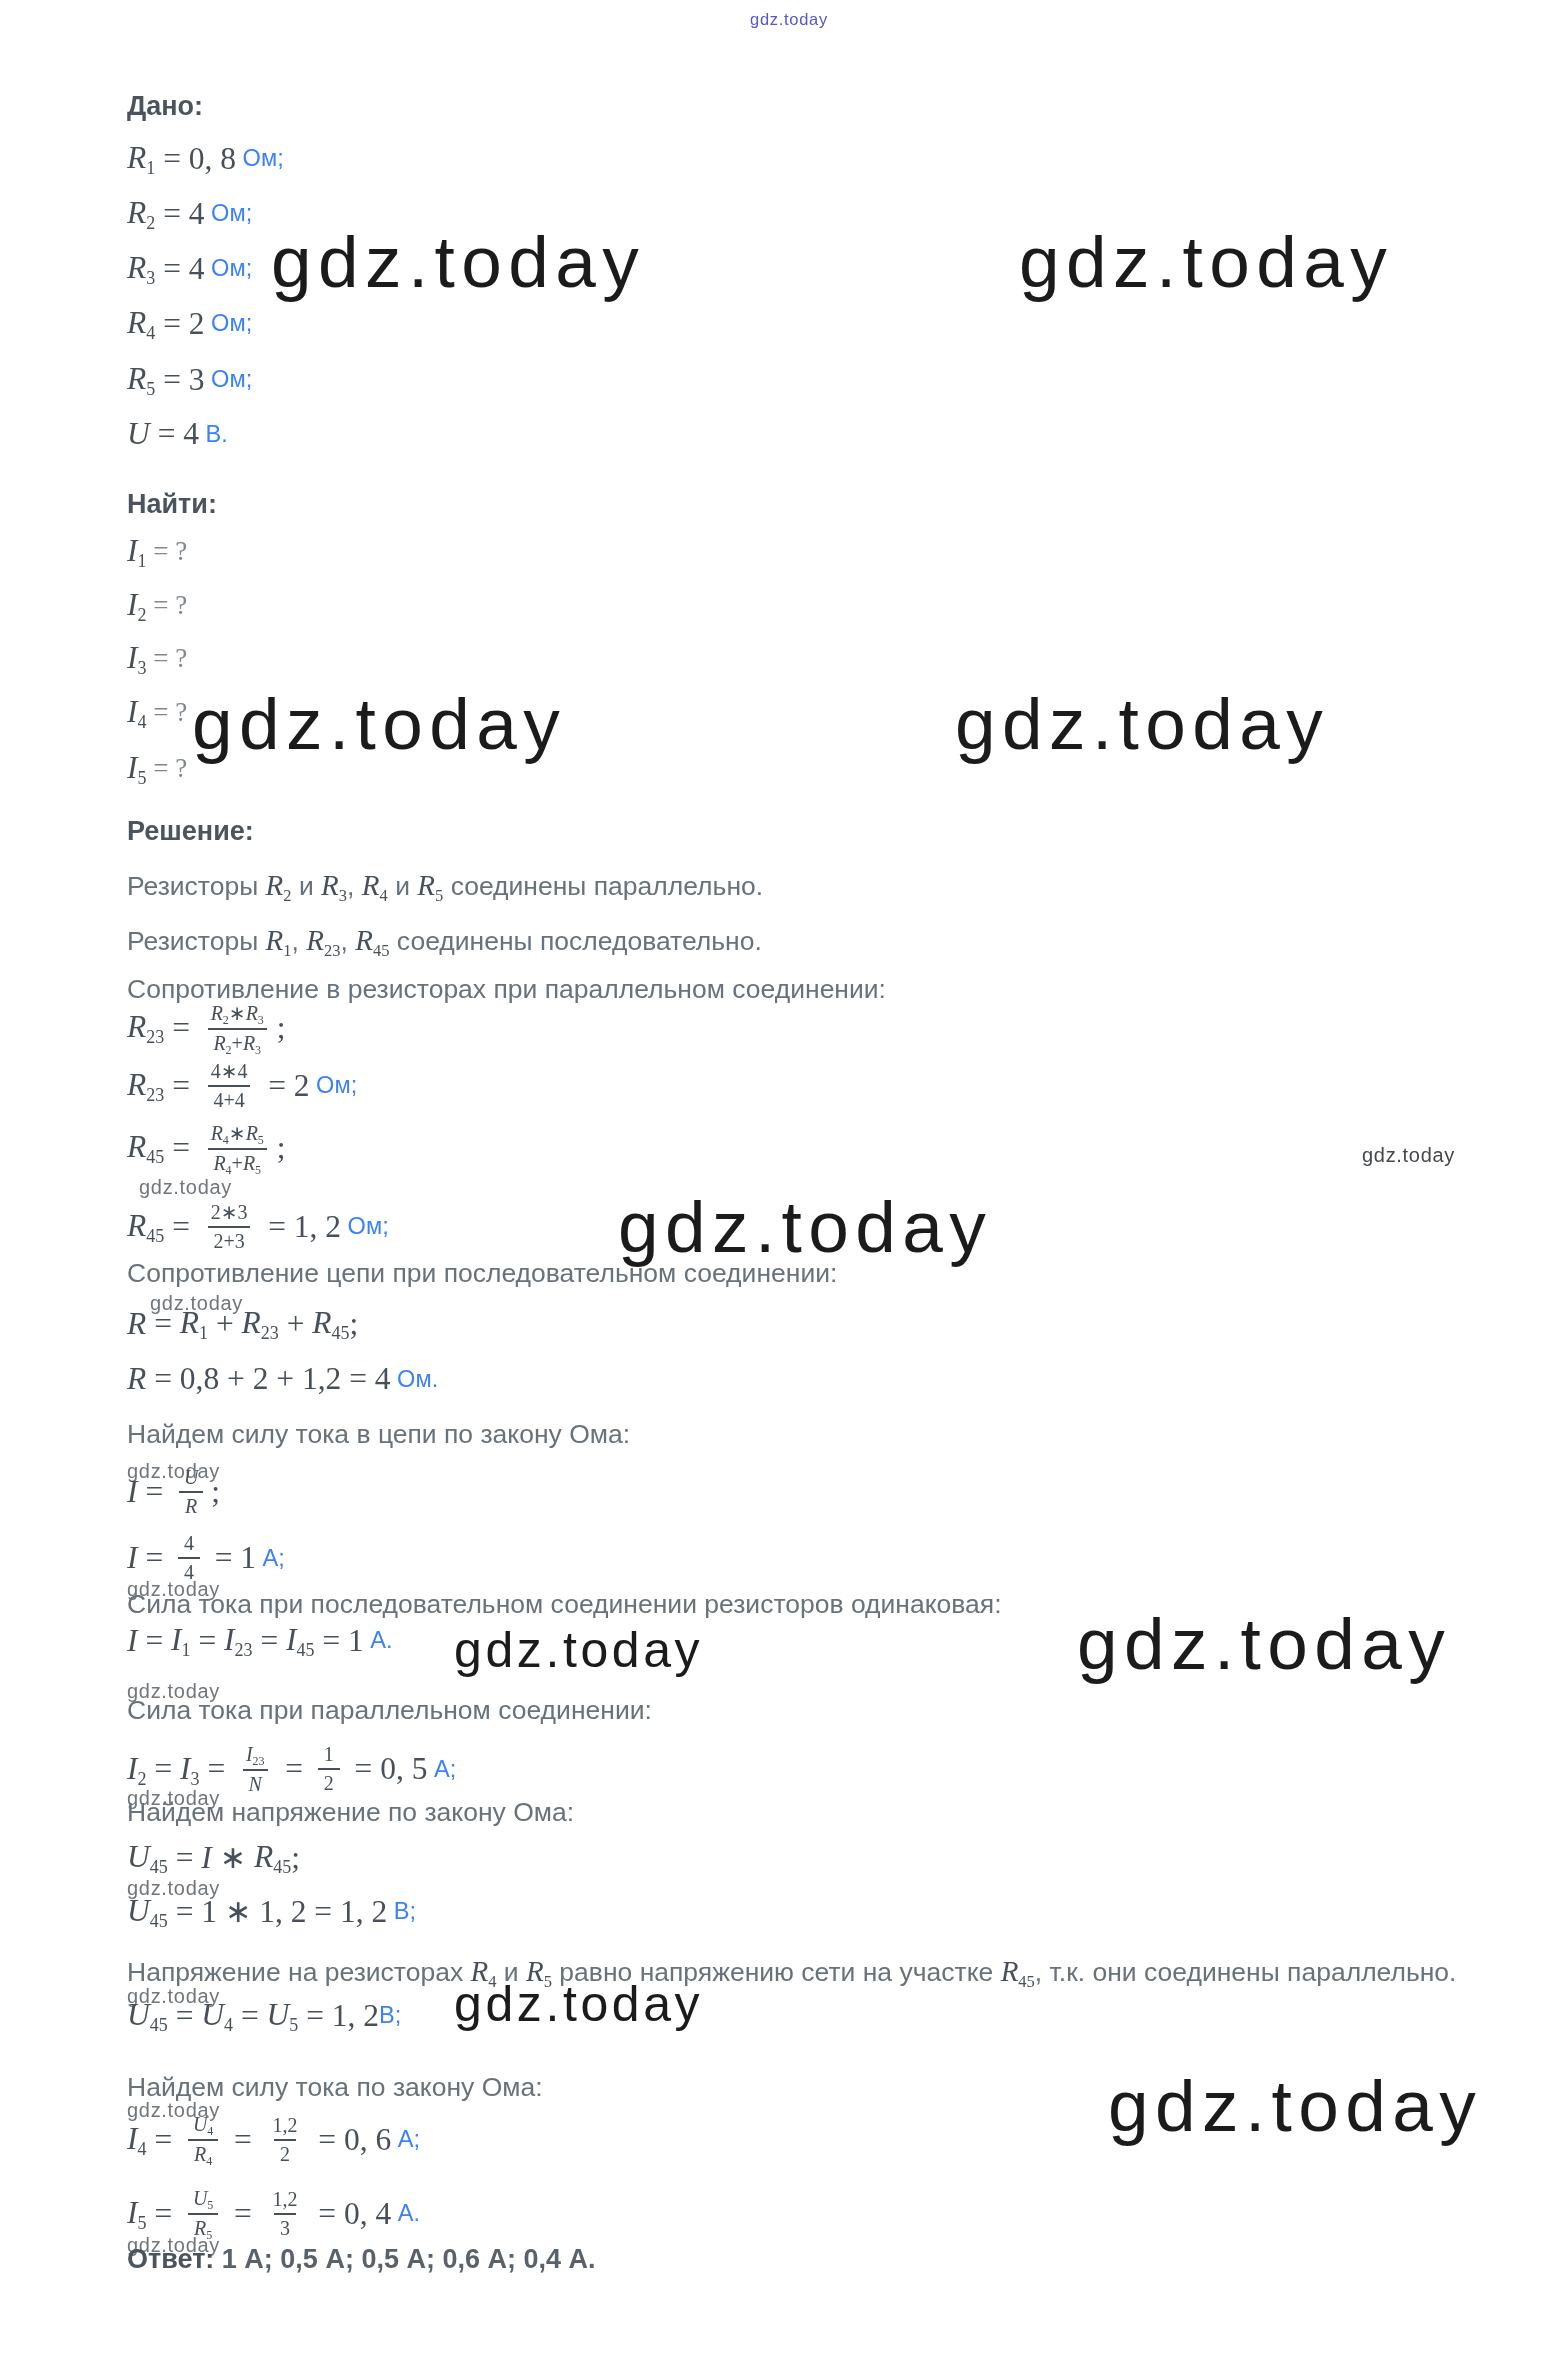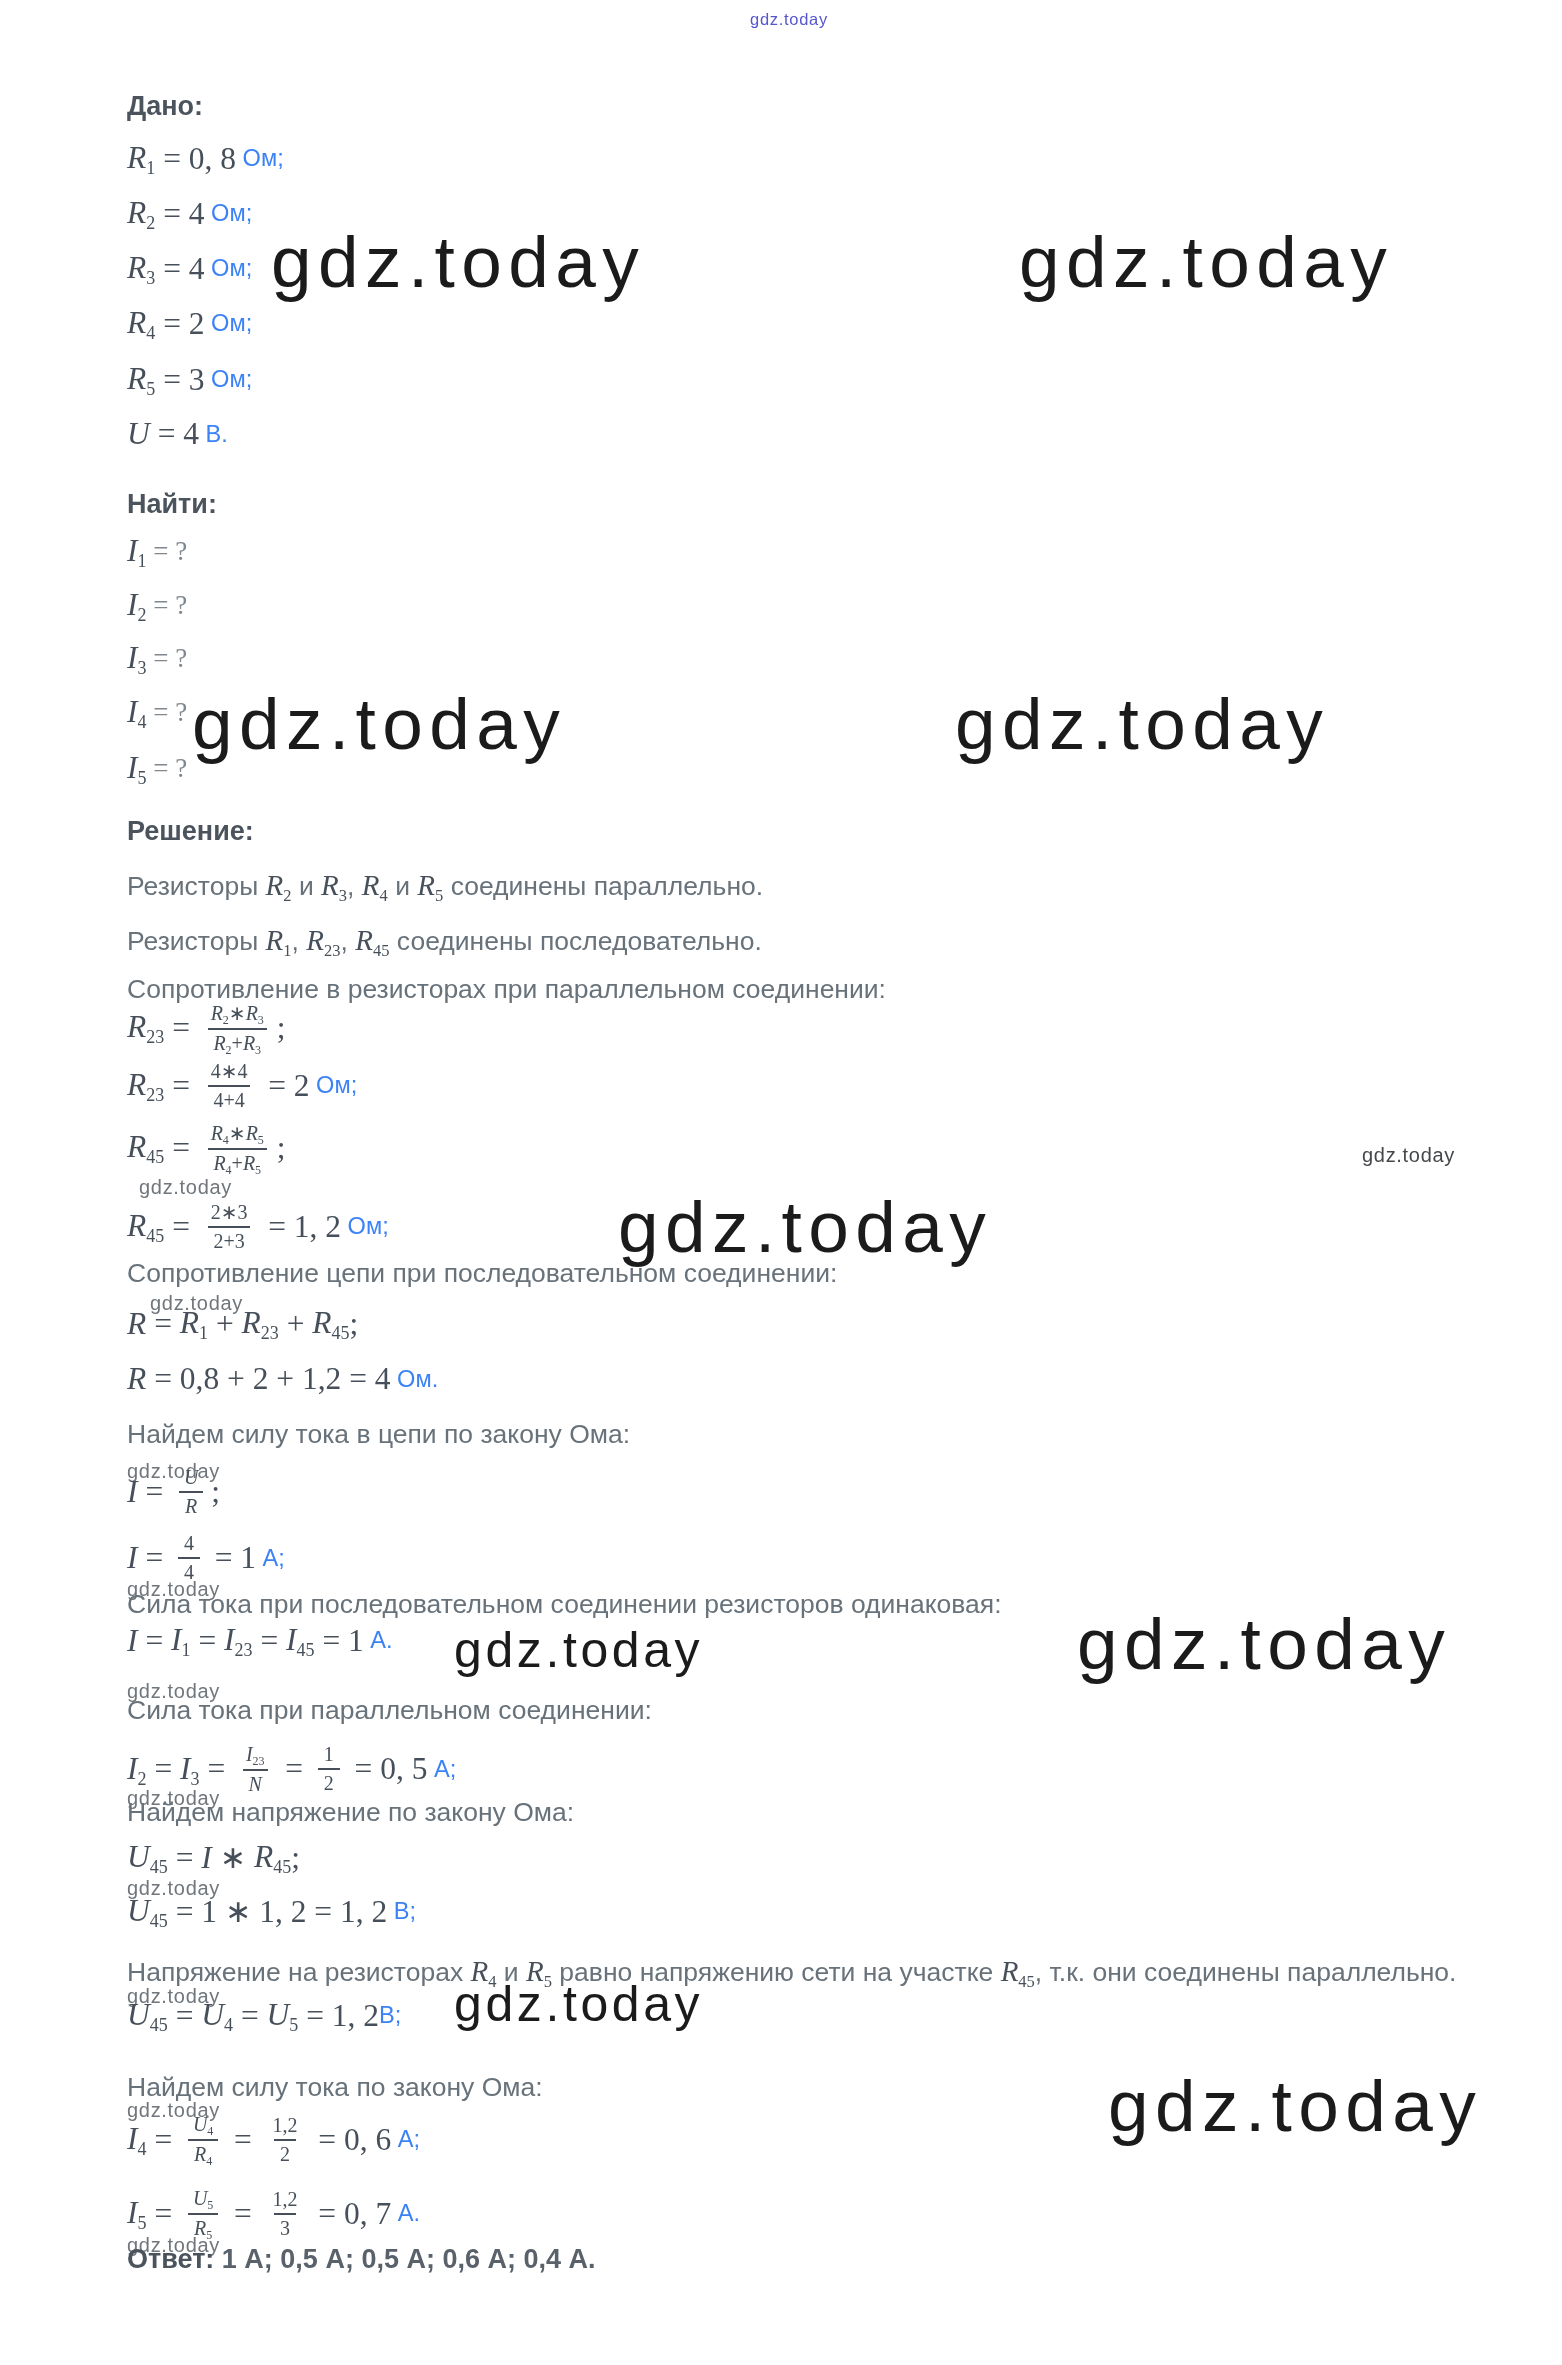--- a/index.html
+++ b/index.html
@@ -314,21 +314,21 @@
         <span class="frac"><span class="num"><span class="tm"><span class="base">1,2</span></span></span><span class="den"><span class="tm"><span class="base">2</span></span></span></span>
         <span class="tm"><span class="base"> = 0, 6</span></span>
         <span class="tu"><span class="base"> А;</span></span>
       </div>
       <div class="line k-math" id="f15">
         <span class="tv"><span class="base">I</span><span class="sub">5</span></span>
         <span class="tm"><span class="base"> = </span></span>
         <span class="frac"><span class="num"><span class="tv"><span class="base">U</span><span class="sub">5</span></span></span><span class="den"><span class="tv"><span class="base">R</span><span class="sub">5</span></span></span></span>
         <span class="tm"><span class="base"> = </span></span>
         <span class="frac"><span class="num"><span class="tm"><span class="base">1,2</span></span></span><span class="den"><span class="tm"><span class="base">3</span></span></span></span>
-        <span class="tm"><span class="base"> = 0, 7</span></span>
+        <span class="tm"><span class="base"> = 0, 4</span></span>
         <span class="tu"><span class="base"> А.</span></span>
       </div>
       <div class="line k-answer" id="ans">
         <span class="tb"><span class="base">Ответ:</span></span>
         <span class="tt"><span class="base"> 1 А; 0,5 А; 0,5 А; 0,6 А; 0,4 А.</span></span>
       </div>
     </div>
 </div>
 
 

